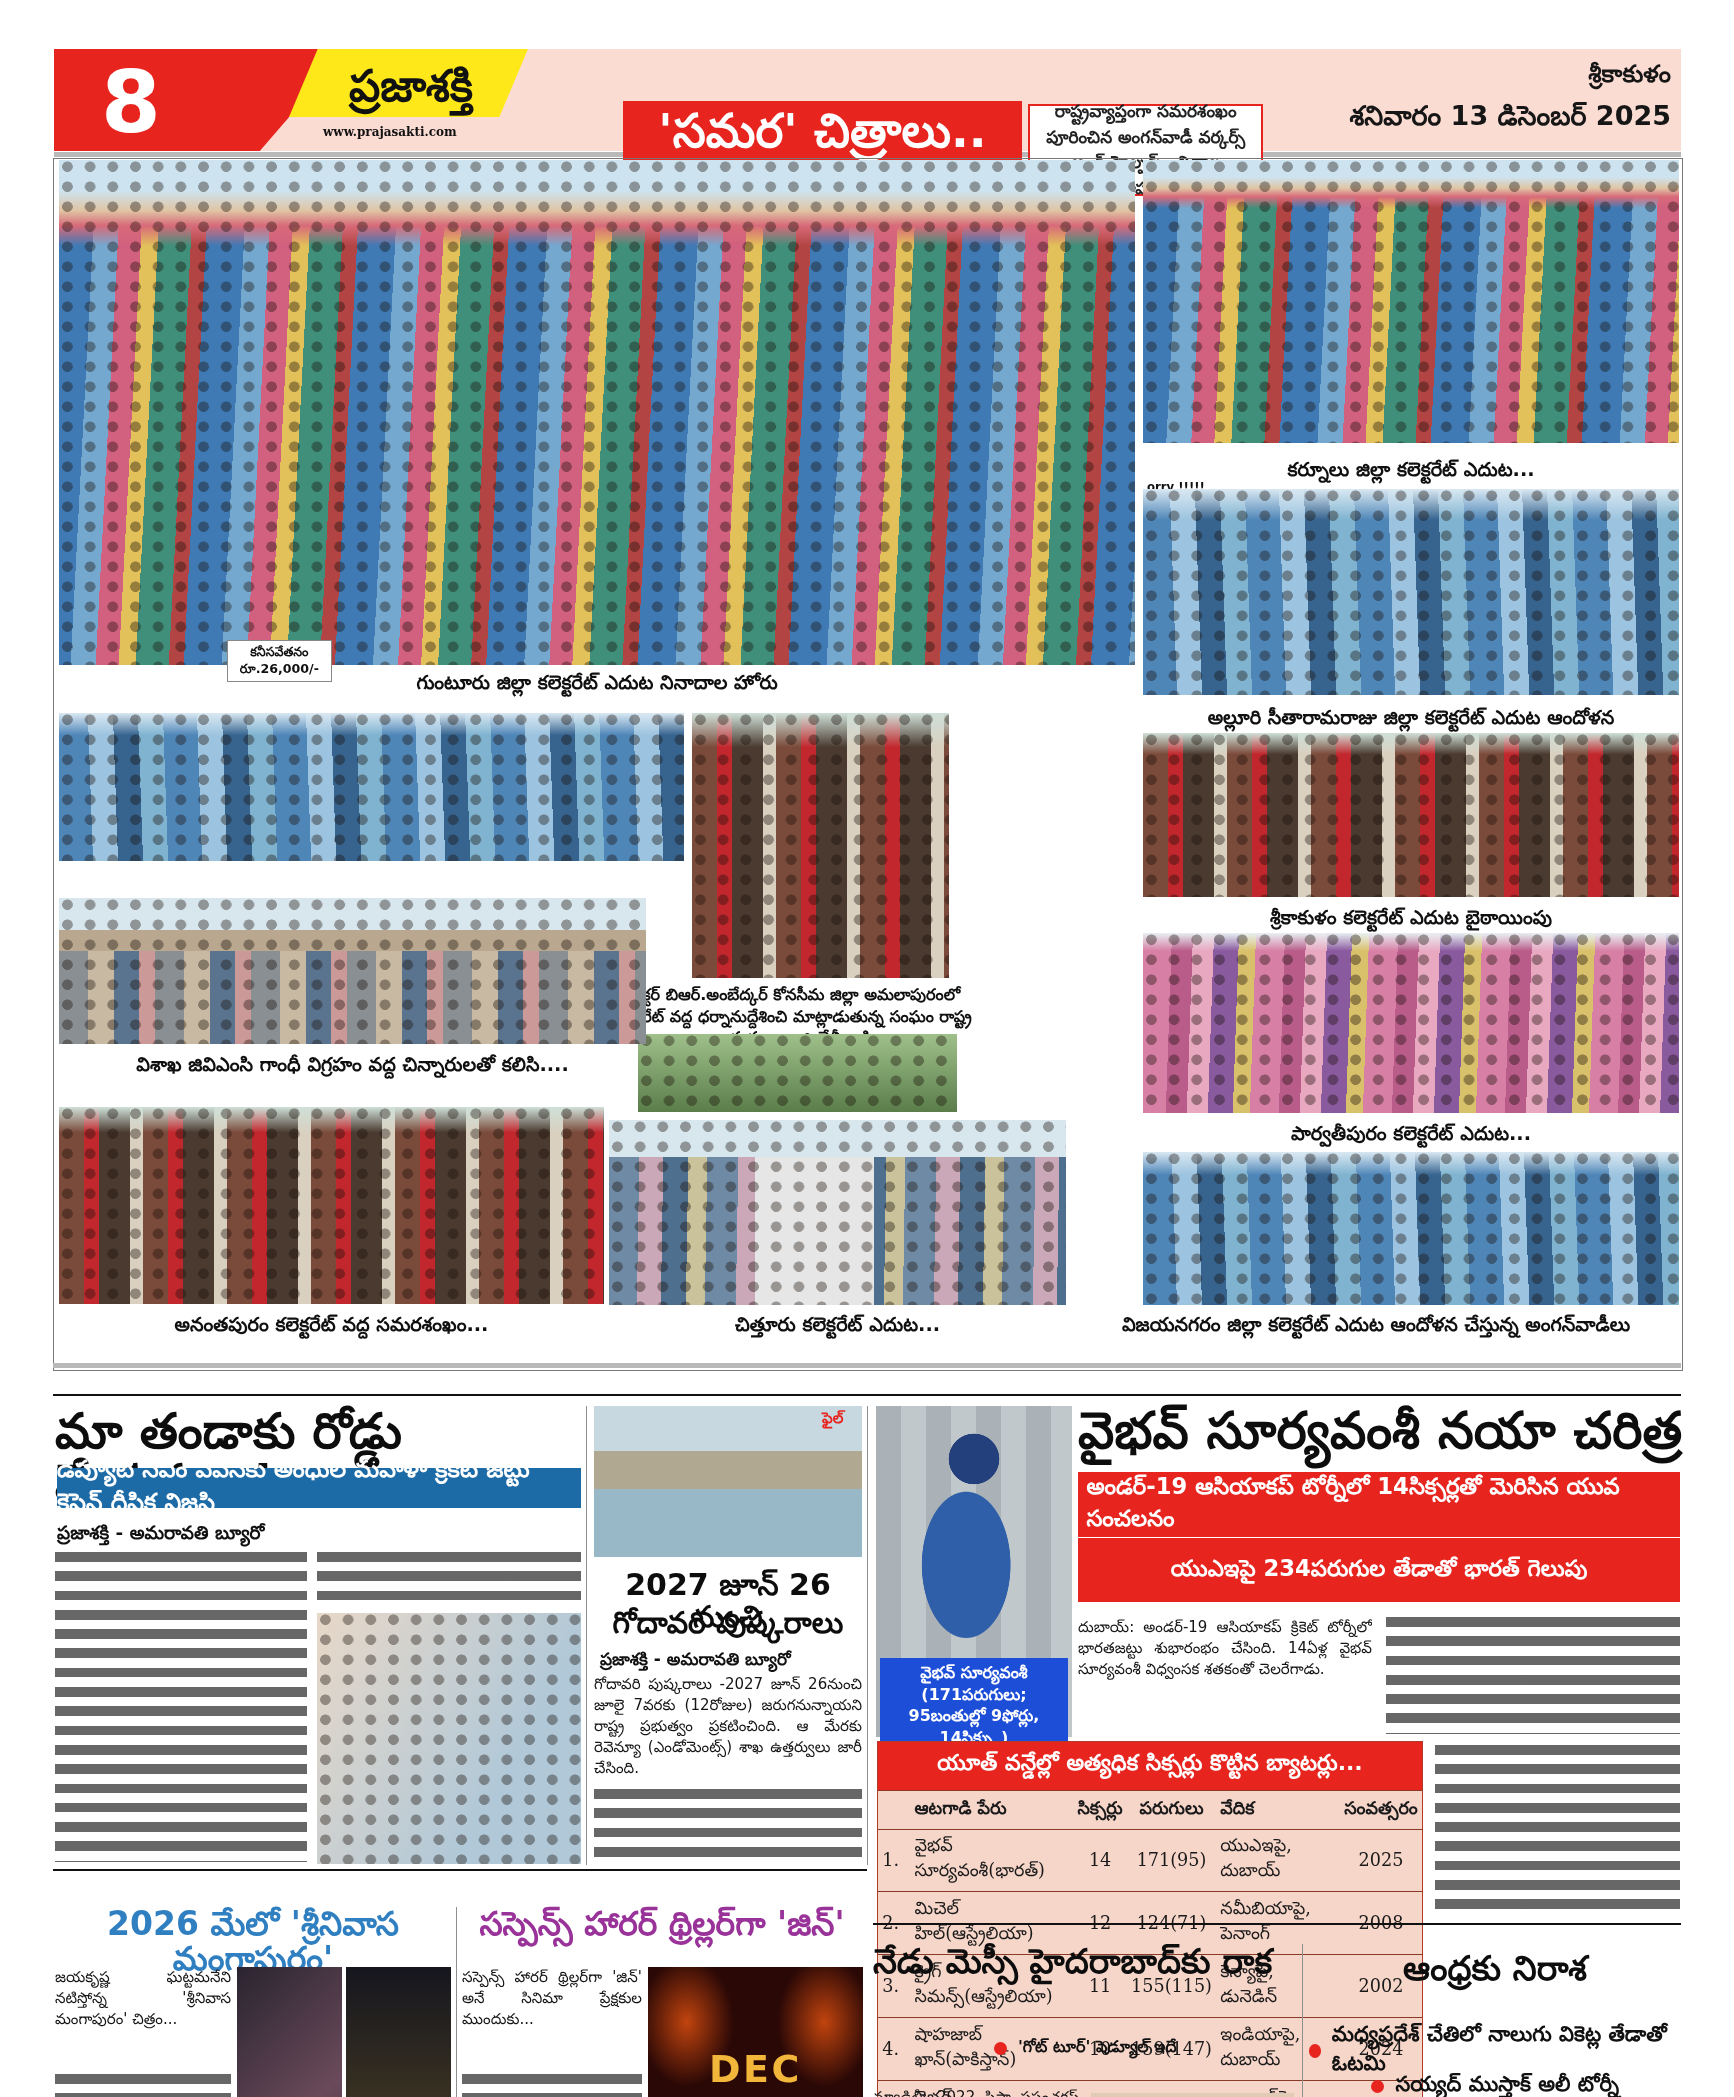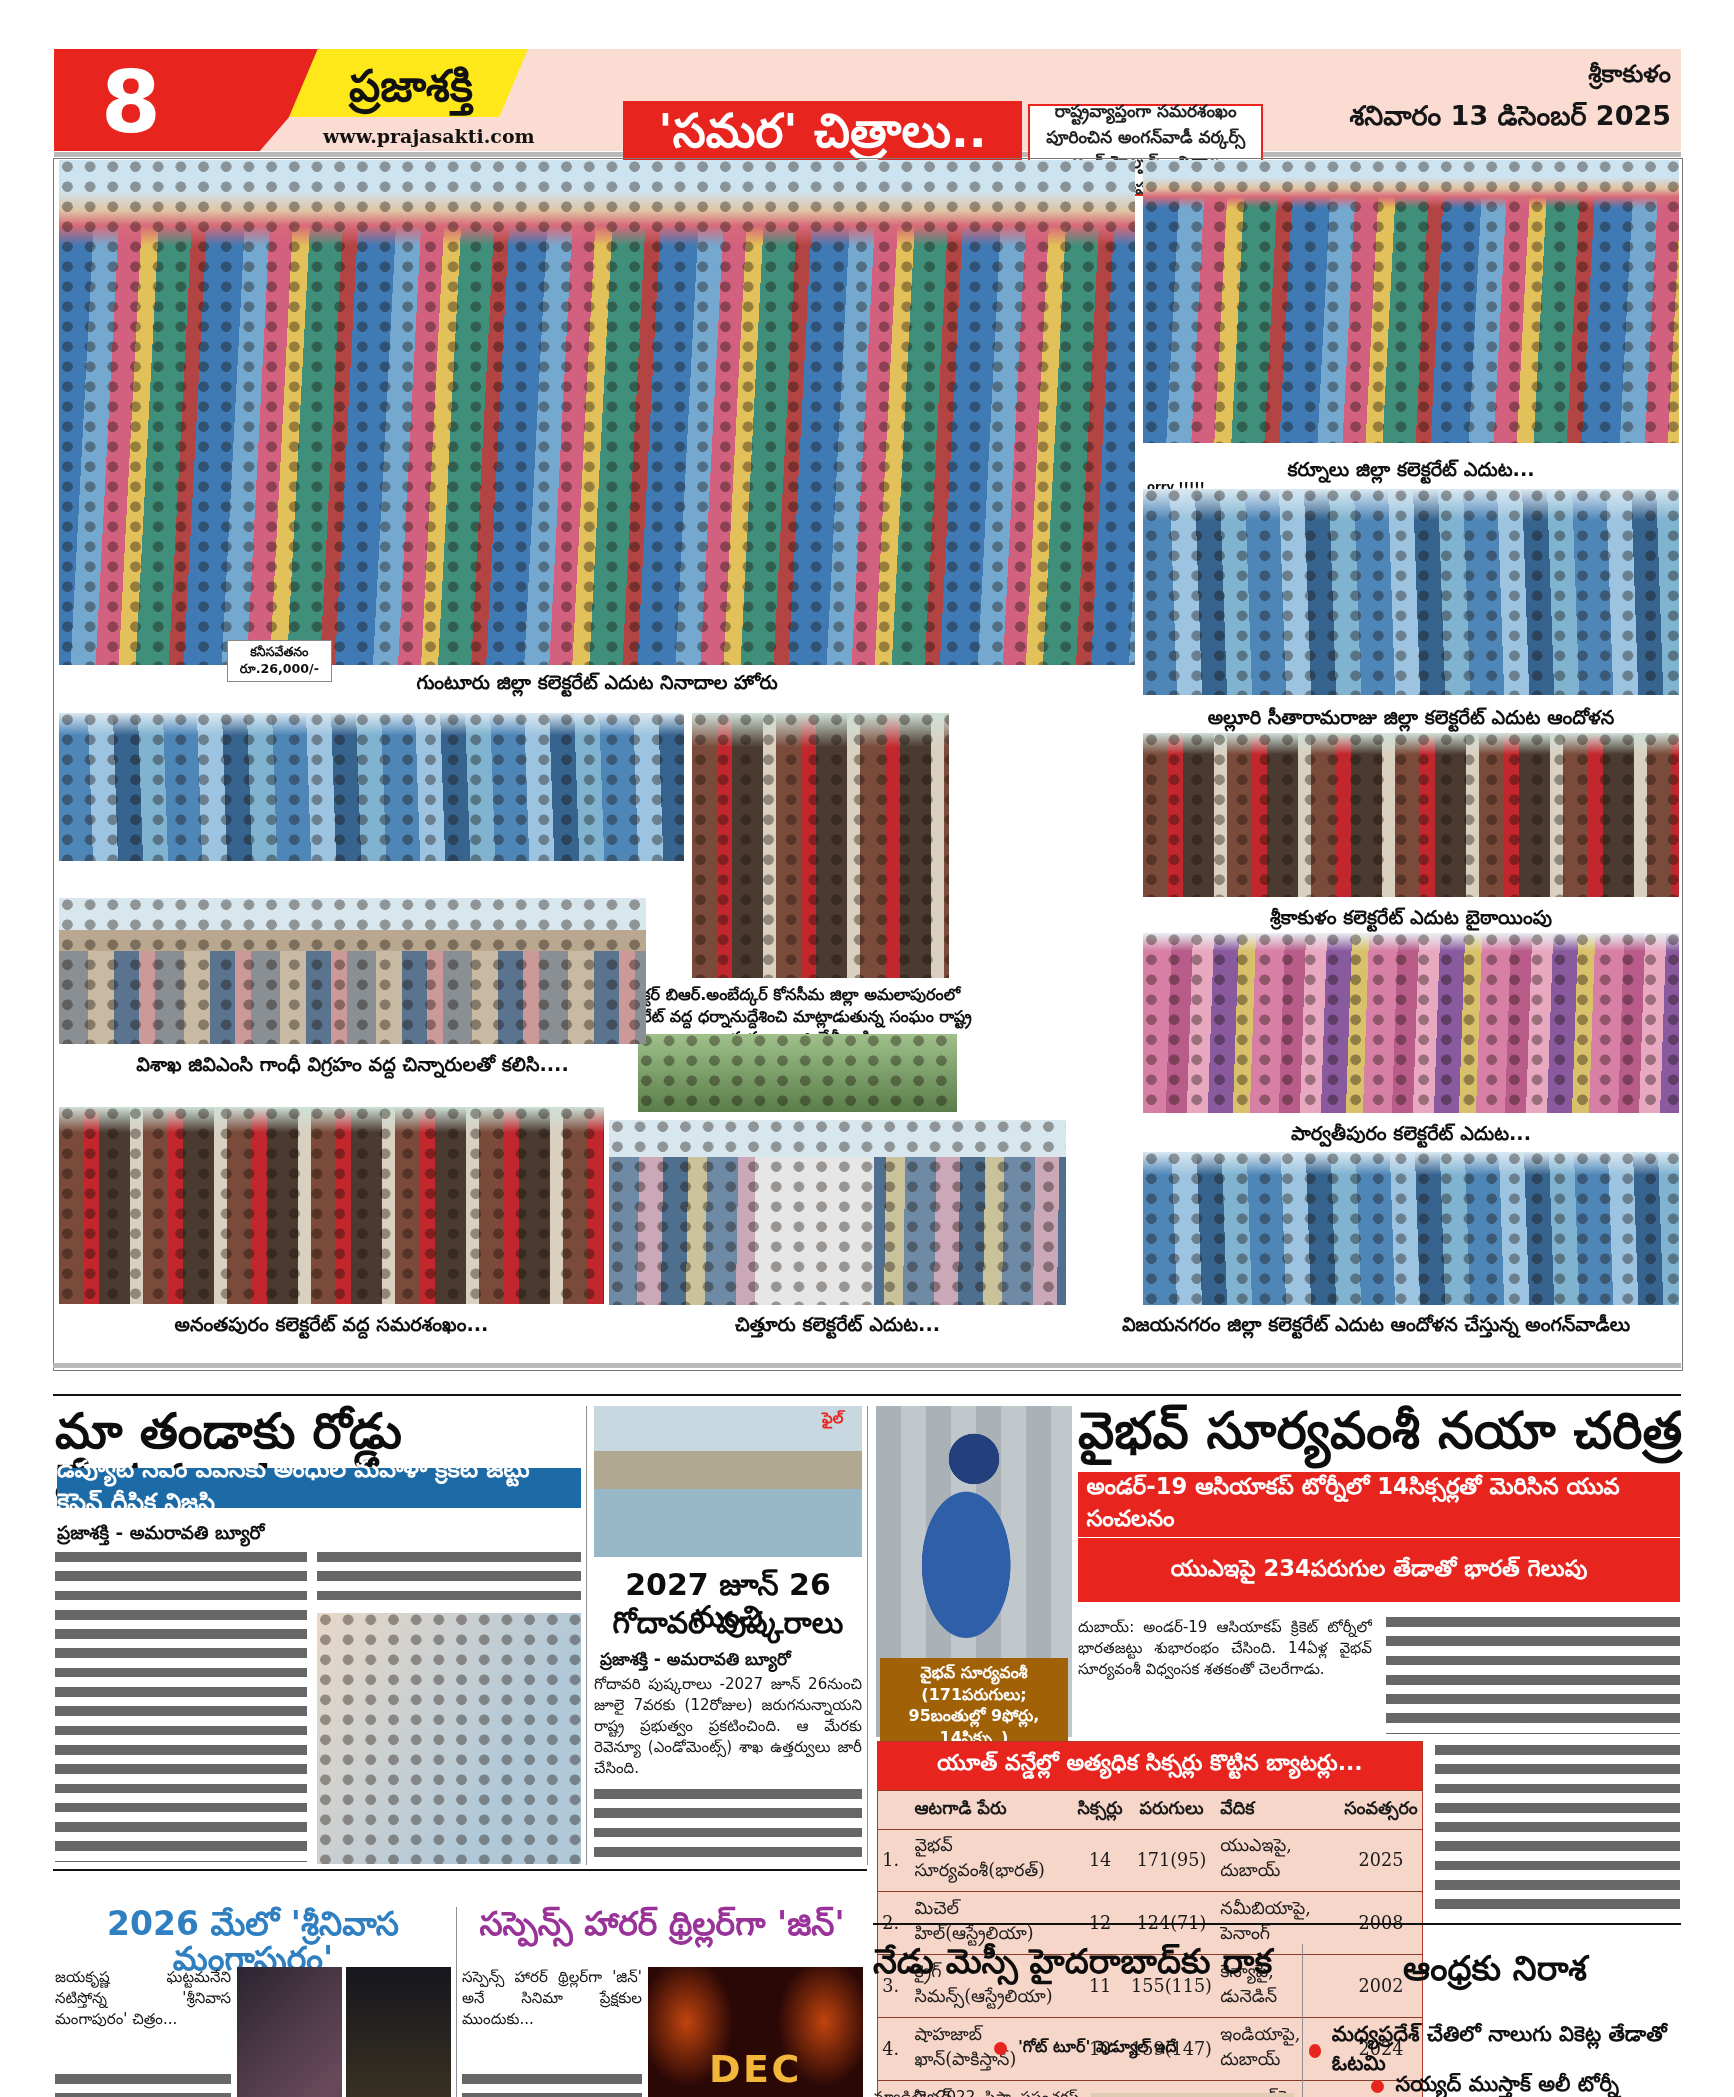--- a/index.html
+++ b/index.html
@@ -4,21 +4,21 @@
 <style>
   html,body{margin:0;padding:0;background:#ffffff;}
   .page{position:relative;width:1734px;height:2676px;background:#ffffff;
         font-family:"DejaVu Sans","Liberation Sans",sans-serif;overflow:hidden;}
   
   .hdr-strip{position:absolute;background:#fbdcd3;}
   .red-block{position:absolute;background:#e8241f;clip-path:polygon(0 0,100% 0,70% 100%,0 100%);}
   .yellow-block{position:absolute;background:#ffe81a;clip-path:polygon(12% 0,100% 0,88% 100%,0 100%);}
   .pageno{position:absolute;color:#fff;font-size:86px;font-weight:700;line-height:1;}
   .masthead{position:absolute;color:#111;font-size:44px;font-weight:700;text-align:center;}
-  .website{position:absolute;color:#111;font-size:19px;font-weight:700;font-family:"DejaVu Serif","Liberation Serif",serif;}
+  .website{position:absolute;color:#111;font-size:12px;font-weight:700;font-family:"DejaVu Serif","Liberation Serif",serif;}
   .edition{position:absolute;color:#161616;font-weight:700;text-align:right;}
   
   .hrule{position:absolute;background:#111;}
   .grule{position:absolute;background:#b9b9b9;}
   .vrule{position:absolute;width:1.3px;background:#8f8f8f;}
   
   .samara-box{position:absolute;background:#e8241f;color:#fff;font-weight:700;
               display:flex;align-items:center;justify-content:center;font-size:47px;}
   .samara-intro{position:absolute;background:#fff;border:2.9px solid #e8241f;color:#222;
                 font-weight:700;font-size:17px;line-height:1.5;text-align:center;
@@ -66,21 +66,21 @@
   .h-black{position:absolute;font-weight:700;color:#0d0d0d;line-height:1.05;}
   .bluebar{position:absolute;background:#1c6aa6;color:#fff;font-weight:700;
            display:flex;align-items:center;justify-content:center;font-size:23.5px;}
   .redbox{position:absolute;background:#e8241f;color:#fff;font-weight:700;}
   .byline{position:absolute;font-weight:700;font-size:18.5px;color:#111;}
   .btext{position:absolute;font-size:15px;line-height:21px;color:#141414;text-align:justify;overflow:hidden;}
   .greek{position:absolute;background-image:repeating-linear-gradient(180deg,#3c3c3c 0 9.6px,rgba(0,0,0,0) 9.6px 19.3px);opacity:.78;}
   .dot{display:inline-block;width:13.4px;height:13.4px;border-radius:50%;background:#e8241f;margin-right:11px;}
   .bullet-line{position:absolute;font-weight:700;color:#111;display:flex;align-items:center;justify-content:center;}
   .file-tag{position:absolute;color:#e8241f;font-weight:700;font-size:15px;}
-  .photo-cap-red{position:absolute;background:#a16207;color:#fff;font-weight:700;font-size:16px;
+  .photo-cap-red{position:absolute;background:#1d4ed8;color:#fff;font-weight:700;font-size:16px;
                  text-align:center;line-height:1.35;padding:4.2px 5px;}
   
   .stable{position:absolute;background:#f7d6ca;border:1.7px solid #b23a28;}
   .stable .tt{background:#e8241f;color:#fff;font-weight:700;font-size:22px;text-align:center;padding:8.4px 0;}
   .stable table{width:100%;border-collapse:collapse;font-size:17.6px;color:#1a1a1a;
                 font-family:"DejaVu Serif","Liberation Serif",serif;}
   .stable td,.stable th{border-top:1.3px solid #8a3a26;padding:5.9px 4.2px;text-align:left;}
   .stable th{font-weight:700;}
   .stable .c{text-align:center;}
   

